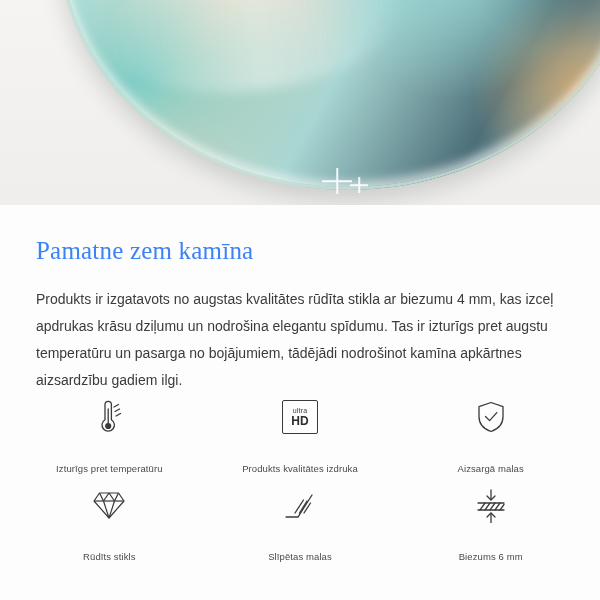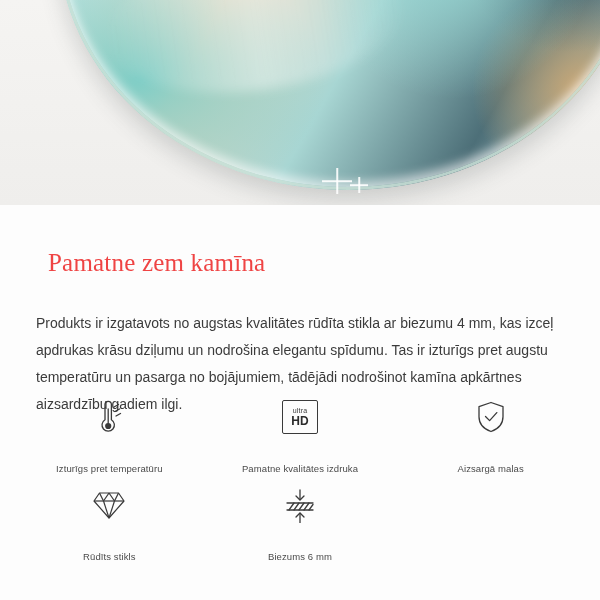--- a/index.html
+++ b/index.html
@@ -101,27 +101,27 @@
   .sparkle2:after { height: 16px; }
 
   
   .content {
     position: absolute;
     left: 0;
     top: 205px;
     width: 600px;
   }
   .headline {
-    margin: 12px;
+    margin: 0;
     padding: 30px 36px 0 36px;
     font-family: "Liberation Serif", serif;
     font-weight: 400;
     font-size: 25px;
     line-height: 1.30;
-    color: #ef4444;
+    color: #3b82f6;
     letter-spacing: 0.2px;
   }
   .headline .line2 { display: block; }
   .body-copy {
     margin: 0;
     padding: 18px 36px 0 36px;
     font-size: 14px;
     line-height: 1.95;
     color: #3b3b3b;
     max-width: 560px;
@@ -222,21 +222,21 @@
       <div class="feature-label">Izturīgs pret temperatūru</div>
     </div>
 
     <div class="feature">
       <div class="feature-ico">
         <div class="hd-box">
           <span class="hd-top">ultra</span>
           <span class="hd-bot">HD</span>
         </div>
       </div>
-      <div class="feature-label">Pamatne kvalitātes izdruka</div>
+      <div class="feature-label">Produkts kvalitātes izdruka</div>
     </div>
 
     <div class="feature">
       <div class="feature-ico">
         <svg width="34" height="38" viewBox="0 0 34 38" fill="none" stroke="#3a3a3a" stroke-width="1.3" stroke-linejoin="round" stroke-linecap="round">
           <path d="M17 4.5 29 8.6v10.2c0 7.2-5 12.3-12 14.7-7-2.4-12-7.5-12-14.7V8.6z"></path>
           <polyline points="11.5,18.5 15.6,22.6 22.8,14.6"></polyline>
         </svg>
       </div>
       <div class="feature-label">Aizsargā malas</div>
@@ -251,20 +251,31 @@
           <line x1="3" y1="13" x2="33" y2="13"></line>
           <line x1="12.5" y1="13" x2="18" y2="30"></line>
           <line x1="23.5" y1="13" x2="18" y2="30"></line>
           <line x1="12.5" y1="13" x2="18" y2="5"></line>
           <line x1="23.5" y1="13" x2="18" y2="5"></line>
         </svg>
       </div>
       <div class="feature-label">Rūdīts stikls</div>
     </div>
 
+    <div class="feature">
+      <div class="feature-ico">
+        <svg width="36" height="32" viewBox="0 0 36 32" fill="none" stroke="#3a3a3a" stroke-width="1.3" stroke-linecap="round">
+          <path d="M4 28 L16 28 L30 6"></path>
+          <line x1="13" y1="24" x2="21.5" y2="11"></line>
+          <line x1="17.5" y1="24" x2="25" y2="12"></line>
+          <line x1="22" y1="24" x2="28.5" y2="14"></line>
+        </svg>
+      </div>
+      <div class="feature-label">Slīpētas malas</div>
+    </div>
 
     <div class="feature">
       <div class="feature-ico">
         <svg width="36" height="36" viewBox="0 0 36 36" fill="none" stroke="#3a3a3a" stroke-width="1.3" stroke-linecap="round">
           <line x1="18" y1="3" x2="18" y2="12"></line>
           <polyline points="14,9 18,13 22,9"></polyline>
           <line x1="5" y1="16" x2="31" y2="16"></line>
           <line x1="5" y1="23" x2="31" y2="23"></line>
           <line x1="7" y1="23" x2="12" y2="16"></line>
           <line x1="12" y1="23" x2="17" y2="16"></line>

